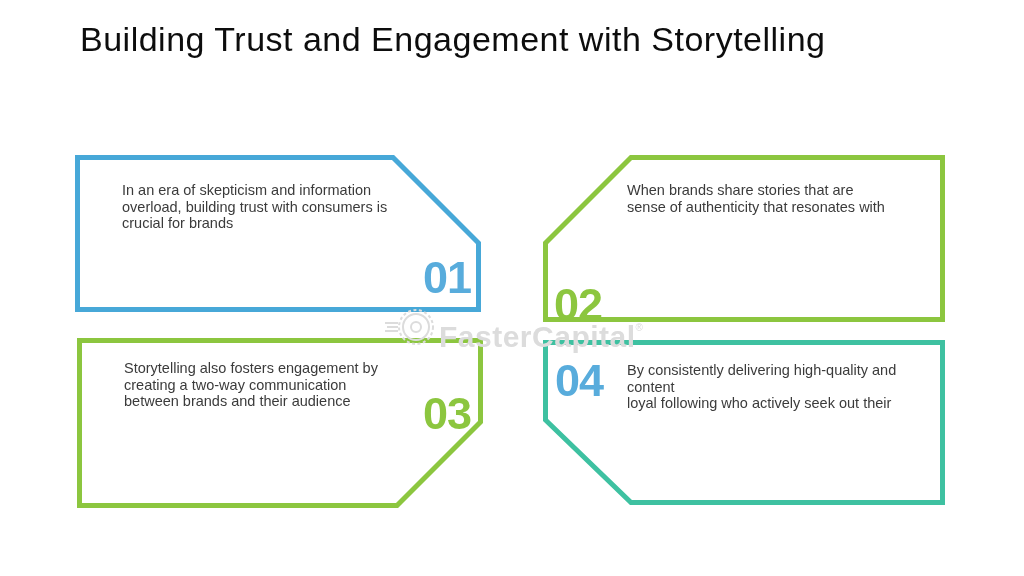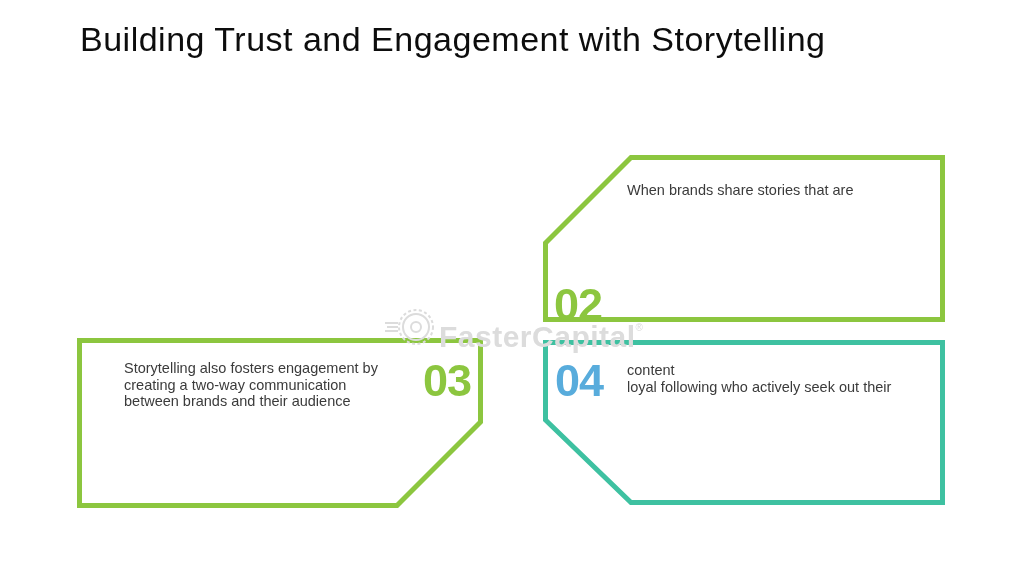--- a/index.html
+++ b/index.html
@@ -31,21 +31,21 @@
     font-weight: 400;
   }
   .box-number {
     position: absolute;
     font-size: 45px;
     font-weight: 700;
     letter-spacing: -1px;
     line-height: 1;
   }
   .num-blue  { color: #58ACDC; }
-  .num-green { color: #8CC63F; }
+  .num-green { color: #8CC63F; margin-top: 33px; }
 
   .box1 { left: 75px;  top: 155px; width: 406px; height: 157px; }
   .box1 .box-text   { left: 47px; top: 27px; width: 292px; }
   .box1 .box-number { right: 10px; bottom: 12px; }
 
   .box2 { left: 543px; top: 155px; width: 402px; height: 196px; }
   .box2 .box-text   { left: 84px; top: 27px; width: 290px; }
   .box2 .box-number { left: 11px; bottom: 24px; }
 
   .box3 { left: 77px;  top: 338px; width: 406px; height: 151px; }
@@ -79,27 +79,39 @@
   }
   .watermark svg { margin-right: 2px; }
 </style>
 </head>
 <body>
 
 <div class="slide">
 
   <div class="title">Building Trust and Engagement with Storytelling</div>
 
+  <div class="box box1">
+    <svg width="406" height="157">
+      <polygon points="2.5,2.5 318,2.5 403.5,88 403.5,154.5 2.5,154.5" fill="none" stroke-width="5" stroke-linejoin="miter" stroke="#47A8D8"></polygon>
+    </svg>
+    <div class="box-text">
+      <div>In an era of skepticism and information</div>
+      <div>overload, building trust with consumers is</div>
+      <div>crucial for brands</div>
+    </div>
+    <div class="box-number num-blue">01</div>
+  </div>
 
   <div class="box box2">
     <svg width="402" height="167">
       <polygon points="88,2.5 399.5,2.5 399.5,164.5 2.5,164.5 2.5,88" fill="none" stroke-width="5" stroke-linejoin="miter" stroke="#8CC63F"></polygon>
     </svg>
     <div class="box-text">
       <div>When brands share stories that are</div>
+      <div>sense of authenticity that resonates with</div>
     </div>
     <div class="box-number num-green">02</div>
   </div>
 
   <div class="box box3">
     <svg width="406" height="170">
       <polygon points="2.5,2.5 403.5,2.5 403.5,84 320,167.5 2.5,167.5" fill="none" stroke-width="5" stroke-linejoin="miter" stroke="#8CC63F"></polygon>
     </svg>
     <div class="box-text">
       <div>Storytelling also fosters engagement by</div>
@@ -107,20 +119,21 @@
       <div>between brands and their audience</div>
     </div>
     <div class="box-number num-green">03</div>
   </div>
 
   <div class="box box4">
     <svg width="402" height="165">
       <polygon points="2.5,2.5 399.5,2.5 399.5,162.5 88,162.5 2.5,80" fill="none" stroke-width="5" stroke-linejoin="miter" stroke="#3EC1A1"></polygon>
     </svg>
     <div class="box-text">
+      <div>By consistently delivering high-quality and</div>
       <div>content</div>
       <div>loyal following who actively seek out their</div>
     </div>
     <div class="box-number num-blue">04</div>
   </div>
 
   <div class="watermark">
     <svg width="52" height="42" viewBox="0 0 52 42">
       <g stroke="#DCDCDC" fill="none" stroke-width="2">
         <line x1="0" y1="17" x2="13" y2="17"></line>

